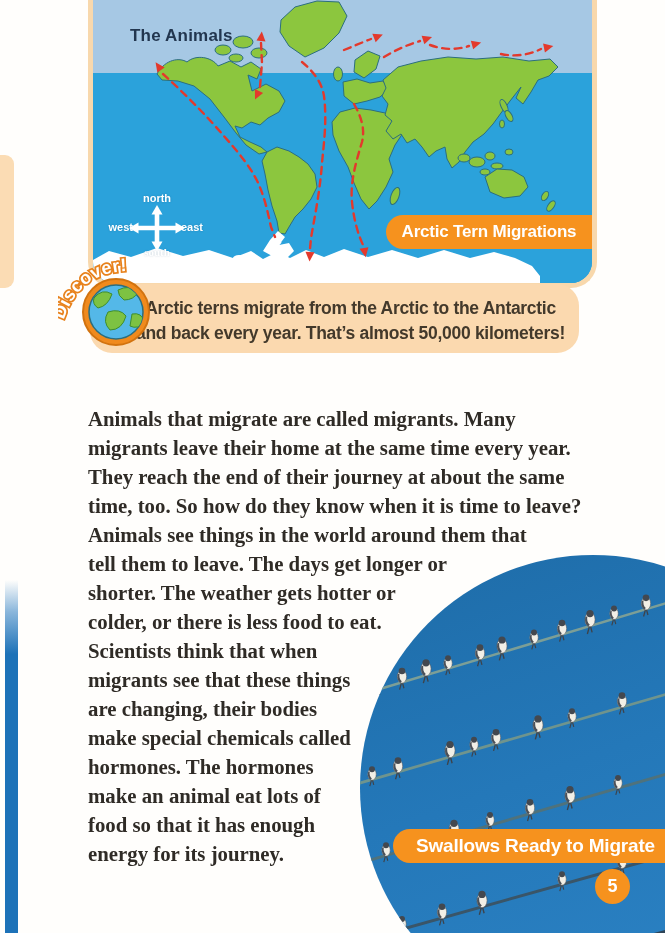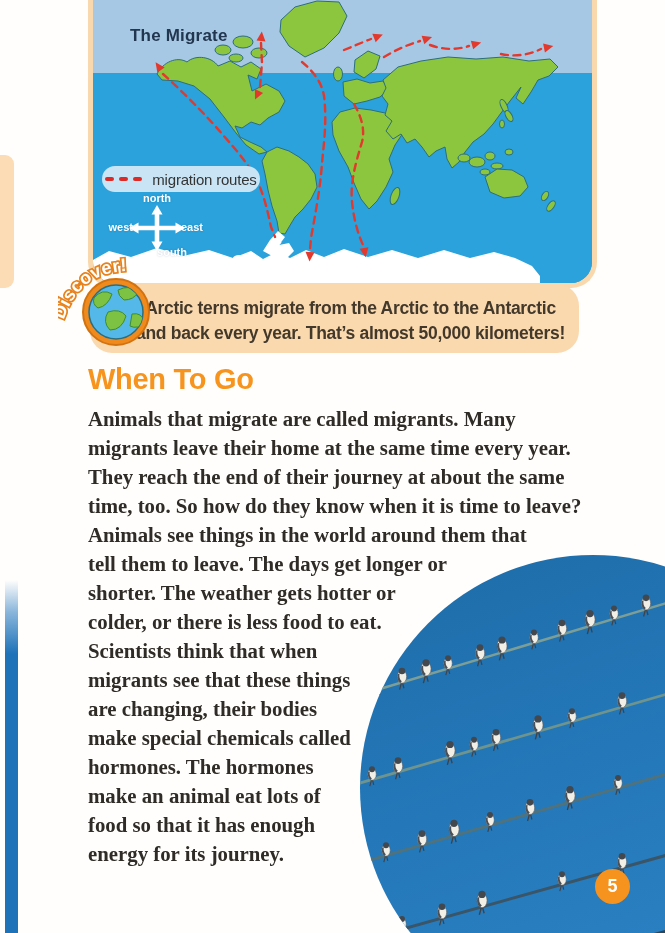--- a/index.html
+++ b/index.html
@@ -17,21 +17,21 @@
   .map-label{position:absolute;font-weight:bold;font-size:17px;color:#22364f;letter-spacing:.2px;}
   .map-label.arctic{left:37px;top:26px;}
   .map-label.antarctic{left:230px;top:249px;width:150px;text-align:center;color:#1e1e1c;}
   .legend{position:absolute;left:9px;top:166px;width:158px;height:26px;background:#c8e4f5;border-radius:14px;
           display:flex;align-items:center;justify-content:center;gap:3px;}
   .legend .dash{width:9px;height:3.6px;background:#dd2a26;border-radius:2px;margin-right:2px;}
   .legend .dash:nth-child(3){margin-right:7px;}
   .legend-text{font-size:15px;color:#343434;letter-spacing:-0.2px;}
   .compass-label{position:absolute;color:#fff;font-weight:bold;font-size:11px;text-shadow:0 0 2px rgba(0,60,100,.25);}
   .cl-north{left:34px;top:192px;width:60px;text-align:center;}
-  .cl-south{left:34px;top:246px;width:60px;text-align:right;}
+  .cl-south{left:34px;top:246px;width:60px;text-align:center;font-family:Liberation Serif, serif;}
   .cl-west{left:2px;top:221px;width:38px;text-align:right;}
   .cl-east{left:88px;top:221px;width:38px;text-align:left;}
   .compass-rose{position:absolute;left:36px;top:205px;}
   .map-banner{position:absolute;right:0;top:215px;width:206px;height:34px;background:#f6921e;
               border-radius:17px 0 0 17px;display:flex;align-items:center;justify-content:center;}
   .map-banner span{color:#fff;font-weight:bold;font-size:17px;letter-spacing:-0.2px;}
   
   .bubble{position:absolute;left:90px;top:284px;width:489px;height:69px;background:#fbd9af;border-radius:22px;
           display:flex;flex-direction:column;justify-content:center;padding:4px 14px 0 46px;box-sizing:border-box;}
   .bubble .line{font-size:17.5px;font-weight:bold;letter-spacing:-0.3px;color:#43392b;text-align:center;line-height:25px;}
@@ -127,46 +127,43 @@
         <path d="M0,-4.5 L9.5,0 L0,4.5 Z" transform="translate(168,41) rotate(-85)"></path>
         <path d="M0,-4.5 L9.5,0 L0,4.5 Z" transform="translate(166,91) rotate(115)"></path>
         <path d="M0,-4.5 L9.5,0 L0,4.5 Z" transform="translate(281,38) rotate(-22)"></path>
         <path d="M0,-4.5 L9.5,0 L0,4.5 Z" transform="translate(330,40) rotate(-18)"></path>
         <path d="M0,-4.5 L9.5,0 L0,4.5 Z" transform="translate(379,45) rotate(-15)"></path>
         <path d="M0,-5 L10,0 L0,5 Z" fill="#ffffff" transform="translate(184,241) rotate(108)"></path>
         <path d="M0,-4.5 L9.5,0 L0,4.5 Z" transform="translate(451,48) rotate(-12)"></path>
       </g>
     </svg>
 
-    <div class="map-label arctic">The Migrate</div>
-
-    <div class="legend">
-      <span class="dash"></span>
-      <span class="dash"></span>
-      <span class="dash"></span>
-      <span class="legend-text">migration routes</span>
-    </div>
+    <div class="map-label arctic">The Animals</div>
+
 
     <div class="compass-label cl-north">north</div>
     <div class="compass-label cl-south">south</div>
     <div class="compass-label cl-west">west</div>
     <div class="compass-label cl-east">east</div>
     <svg class="compass-rose" width="56" height="46" viewBox="0 0 56 46">
       <g stroke="#ffffff" stroke-width="4.6" stroke-linecap="round">
         <line x1="28" y1="9" x2="28" y2="37"></line>
           <line x1="9" y1="23" x2="47" y2="23"></line>
       </g>
       <g fill="#ffffff">
         <path d="M28,0 L33.5,9.5 L22.5,9.5 Z"></path>
         <path d="M28,46 L33.5,36.5 L22.5,36.5 Z"></path>
         <path d="M0,23 L9.5,17.5 L9.5,28.5 Z"></path>
         <path d="M56,23 L46.5,17.5 L46.5,28.5 Z"></path>
       </g>
     </svg>
 
+    <div class="map-banner">
+      <span>Arctic Tern Migrations</span>
+    </div>
   </div>
 
   <div class="bubble">
     <div class="line">Arctic terns migrate from the Arctic to the Antarctic</div>
     <div class="line">and back every year. That’s almost 50,000 kilometers!</div>
   </div>
 
   <svg class="discover" viewBox="0 0 112 104">
     <defs>
       <clipPath id="globeclip">
@@ -180,21 +177,20 @@
       <path d="M 36,48 Q 44,38 54,44 Q 50,56 40,58 Q 34,54 36,48 Z"></path>
       <path d="M 60,40 Q 72,34 80,42 Q 76,50 66,50 Q 60,46 60,40 Z"></path>
       <path d="M 50,62 Q 62,58 68,66 Q 64,80 52,80 Q 44,72 50,62 Z"></path>
       <path d="M 74,64 Q 84,62 86,72 Q 80,80 72,76 Z"></path>
     </g>
     <text font-size="18" font-weight="bold" fill="#ffffff" stroke="#e8821c" stroke-width="3.5" paint-order="stroke" letter-spacing="0.5" font-family="Liberation Sans, sans-serif">
       <textPath href="#arcpath" startOffset="2">Discover!</textPath>
     </text>
   </svg>
 
-  <div class="heading">When To Go</div>
 
   <div class="body-copy">
     <div class="wrap-shape"></div>
     <span>Animals that migrate are called migrants. Many migrants leave their home at the same time every year. They reach the end of their journey at about the same time, too. So how do they know when it is time to leave? Animals see things in the world around them that tell them to leave. The days get longer or shorter. The weather gets hotter or colder, or there is less food to eat. Scientists think that when migrants see that these things are changing, their bodies make special chemicals called hormones. The hormones make an animal eat lots of food so that it has enough energy for its journey.</span>
   </div>
 
   <div class="photo-circle">
     <svg id="swallow-svg" viewBox="0 0 466 466">
       <defs>
         <g id="bird">
@@ -243,17 +239,20 @@
         <use href="#bird" transform="translate(74.24,348.005) scale(0.97)"></use>
         <use href="#bird" transform="translate(113.52,335.40999999999997) scale(1.06)"></use>
         <use href="#bird" transform="translate(194.96,315.8) scale(0.88)"></use>
         <use href="#bird" transform="translate(254.24,297.60499999999996) scale(0.97)"></use>
         <use href="#bird" transform="translate(415.52,250.84999999999997) scale(1.06)"></use>
         <line x1="-20" y1="467.6" x2="486" y2="325.91999999999996" stroke="#2e4457" stroke-width="3.3"></line>
         <use href="#bird" transform="translate(56.96,430.44) scale(0.88)"></use>
         <use href="#bird" transform="translate(106.24,415.04499999999996) scale(0.97)"></use>
       </svg>
   </div>
+  <div class="photo-banner">
+    <span>Swallows Ready to Migrate</span>
+  </div>
   <div class="page-circle">
     <span>5</span>
   </div>
 
 </div>
 
 </body></html>

